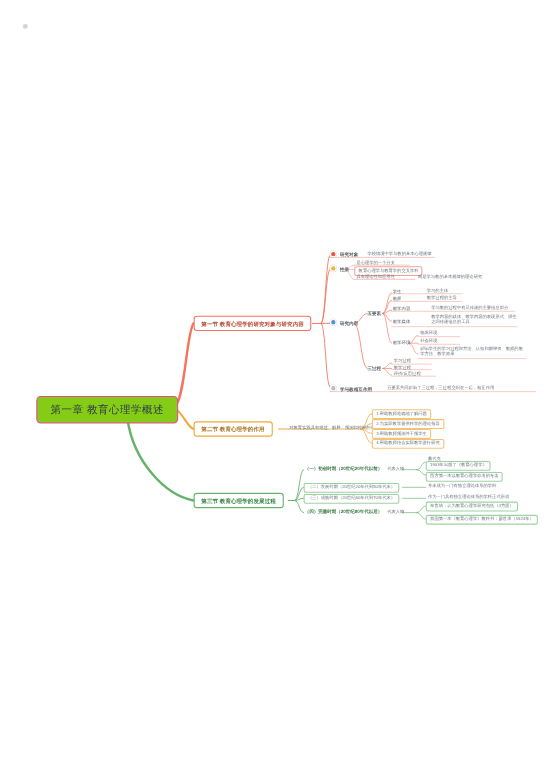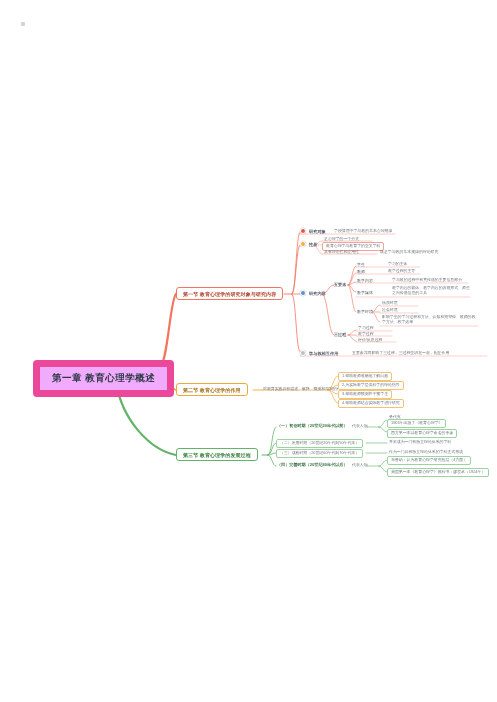--- a/index.html
+++ b/index.html
@@ -10,23 +10,23 @@
     overflow:hidden;position:relative;
   }
   #canvas{position:absolute;left:0;top:0;width:497px;height:702px;}
   #svg-links{position:absolute;left:0;top:0;width:497px;height:702px;pointer-events:none;}
   .node{position:absolute;box-sizing:border-box;white-space:nowrap;}
 
   
   .root{
     left:33px;top:360px;
     padding:5px 12px;
-    border:7px solid #ec4899;border-radius:4px;
-    background:#f0abfc;
-    font-size:9.5px;font-weight:bold;color:#2f3a46;
+    border:1px solid #ec4899;border-radius:4px;
+    background:#84cc16;
+    font-size:9.5px;font-weight:normal;color:#2f3a46;
     letter-spacing:.5px;
   }
 
   
   .sec{
     padding:2.5px 6px;border-radius:3px;background:#fff;
     font-size:5px;font-weight:bold;letter-spacing:.1px;
   }
   .sec-1{left:176px;top:287px;border:1px solid #f4745e;color:#b3452f;}
   .sec-2{left:176px;top:383px;border:1px solid #f0a83a;color:#a8701a;}

